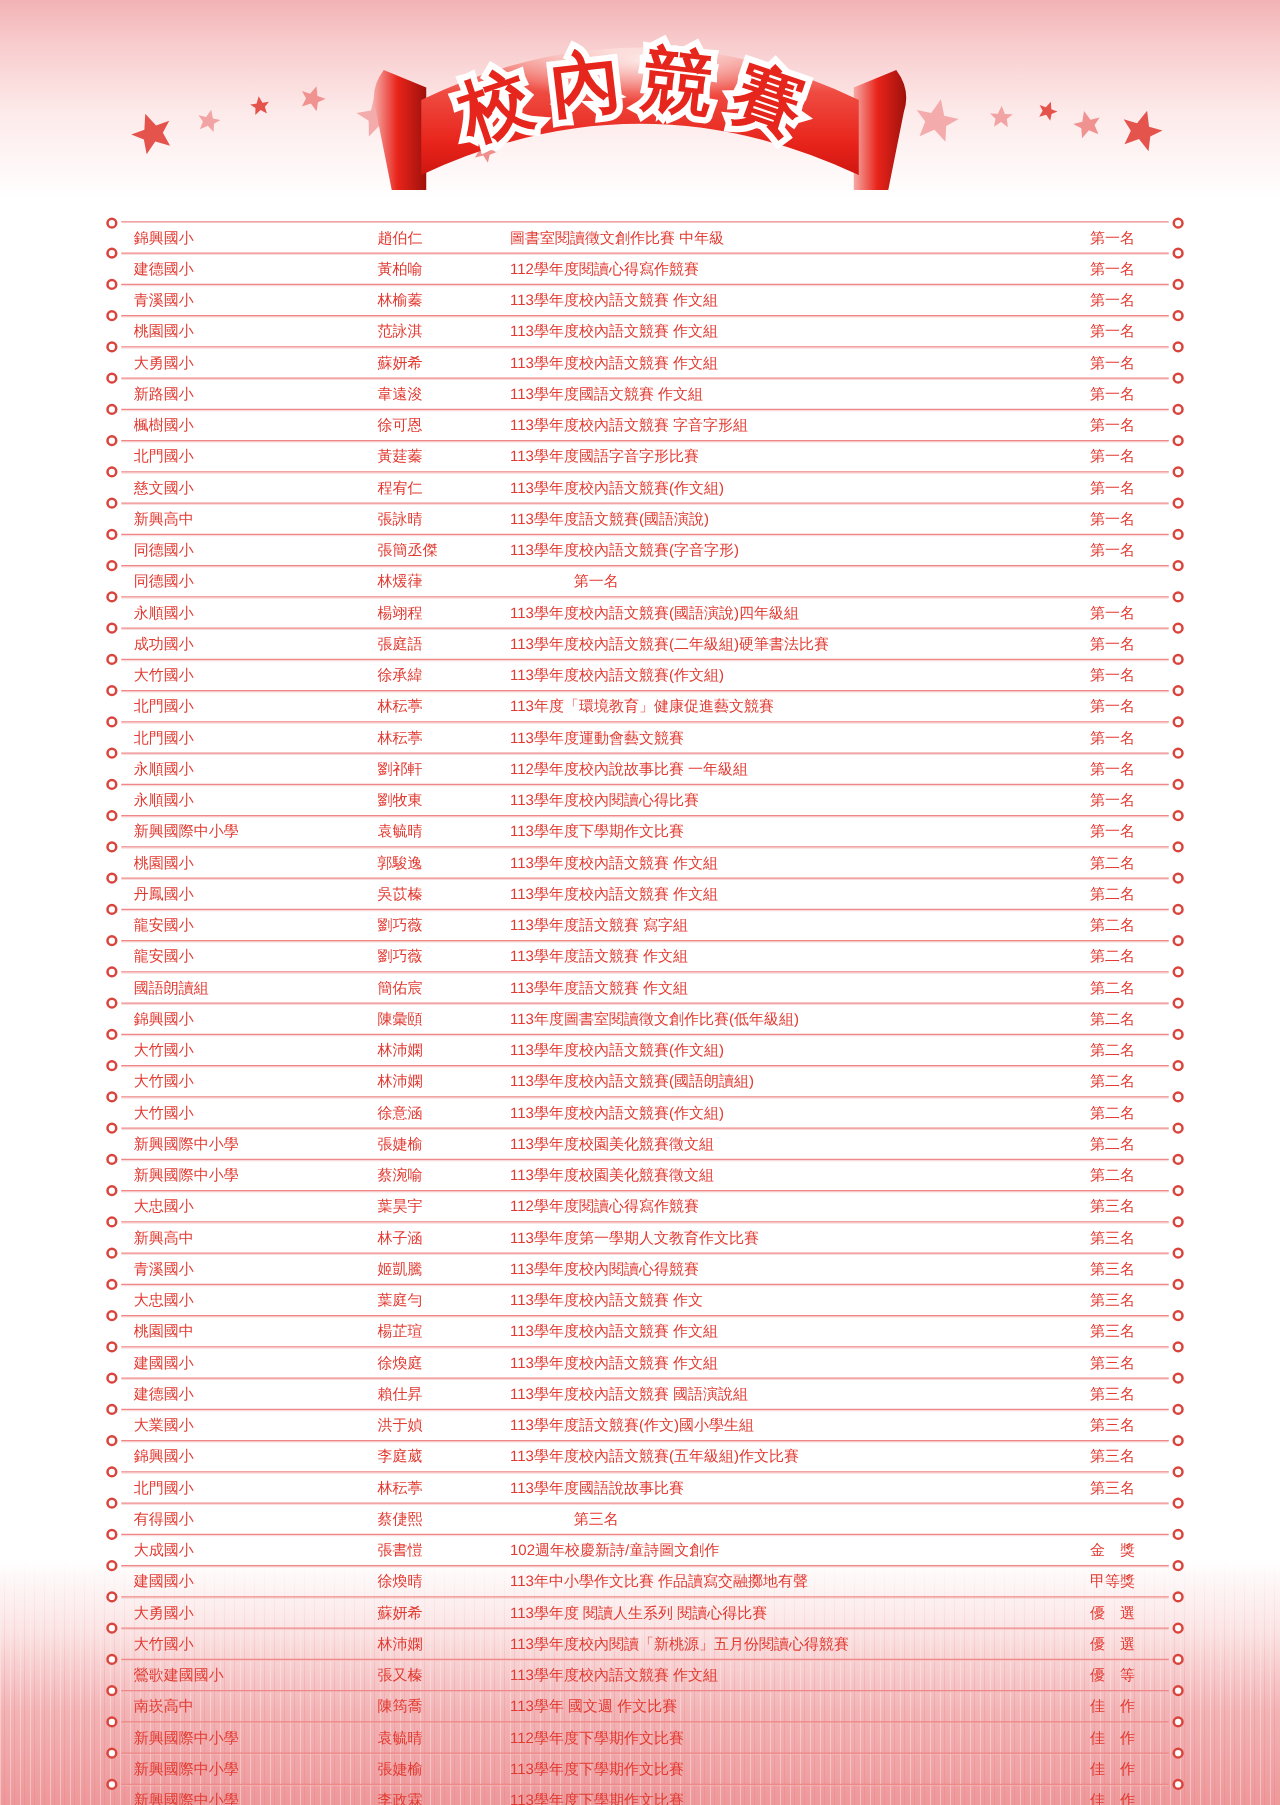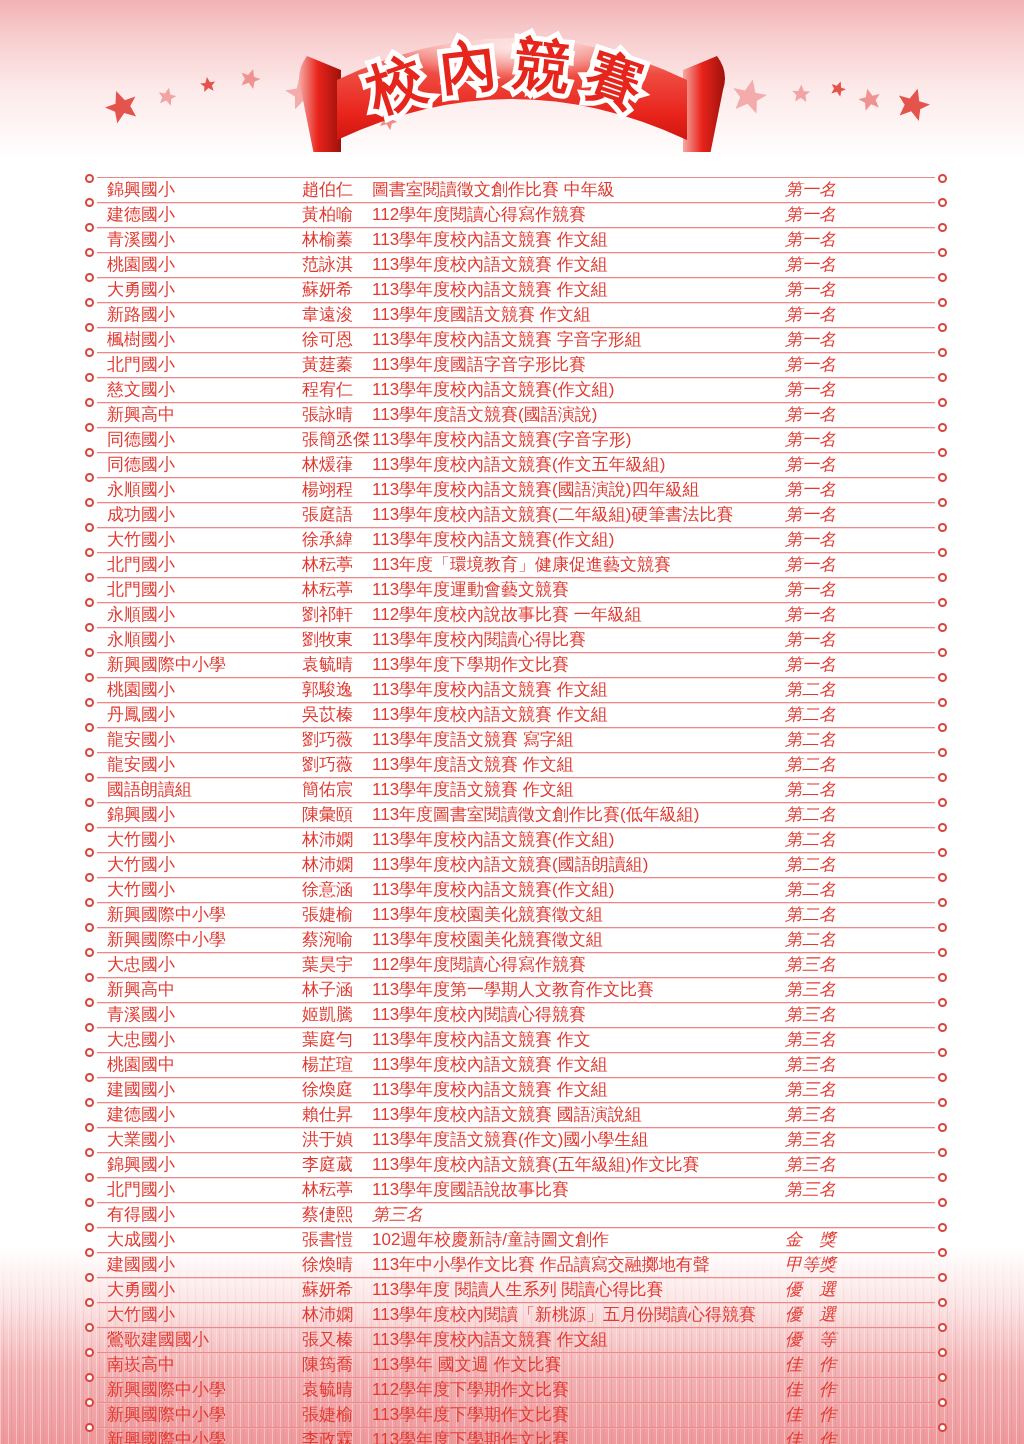--- a/index.html
+++ b/index.html
@@ -27,27 +27,27 @@
     fill:#e6251c;stroke:#ffffff;stroke-width:10px;paint-order:stroke;
   }
   .results{position:absolute;left:97px;top:177px;width:838px;z-index:3;}
   .table-top{position:relative;height:0;border-top:1px solid #ee8787;}
   .table-top .dot-l{top:-4px;}
   .table-top .dot-r{top:-4px;}
   .row{
     display:flex;align-items:center;height:24px;position:relative;
     border-bottom:1px solid #ee8787;
     box-shadow:0 1px 0 rgba(246,190,190,.55);
-    white-space:nowrap;color:#e23a31;font-size:17px;line-height:24px;
+    white-space:nowrap;color:#e23a31;font-size:12px;line-height:24px;
   }
   .c{overflow:visible;}
   .school{width:205px;padding-left:10px;box-sizing:border-box;flex:0 0 auto;}
   .name{width:70px;flex:0 0 auto;}
-  .comp{flex:1 1 auto;}
-  .award{width:150px;flex:0 0 auto;padding-right:27px;box-sizing:border-box;font-style:italic;}
+  .comp{flex:1 1 auto;margin-left:36px;}
+  .award{width:150px;flex:0 0 auto;text-align:right;padding-right:27px;box-sizing:border-box;}
   .dot{
     position:absolute;width:5px;height:5px;border:2px solid #d9453d;border-radius:50%;
     background:#fff;z-index:2;
   }
   .row .dot{bottom:-5px;}
   .dot-l{left:-12px;}
   .dot-r{right:-12px;}
 </style>
 </head>
 <body>
@@ -202,21 +202,20 @@
     <span class="c school">同德國小</span>
     <span class="c name">張簡丞傑</span>
     <span class="c comp">113學年度校內語文競賽(字音字形)</span>
     <span class="c award">第一名</span>
     <i class="dot dot-l"></i>
     <i class="dot dot-r"></i>
   </div>
       <div class="row">
     <span class="c school">同德國小</span>
     <span class="c name">林煖葎</span>
-    <span class="c comp">113學年度校內語文競賽(作文五年級組)</span>
     <span class="c award">第一名</span>
     <i class="dot dot-l"></i>
     <i class="dot dot-r"></i>
   </div>
       <div class="row">
     <span class="c school">永順國小</span>
     <span class="c name">楊翊程</span>
     <span class="c comp">113學年度校內語文競賽(國語演說)四年級組</span>
     <span class="c award">第一名</span>
     <i class="dot dot-l"></i>

